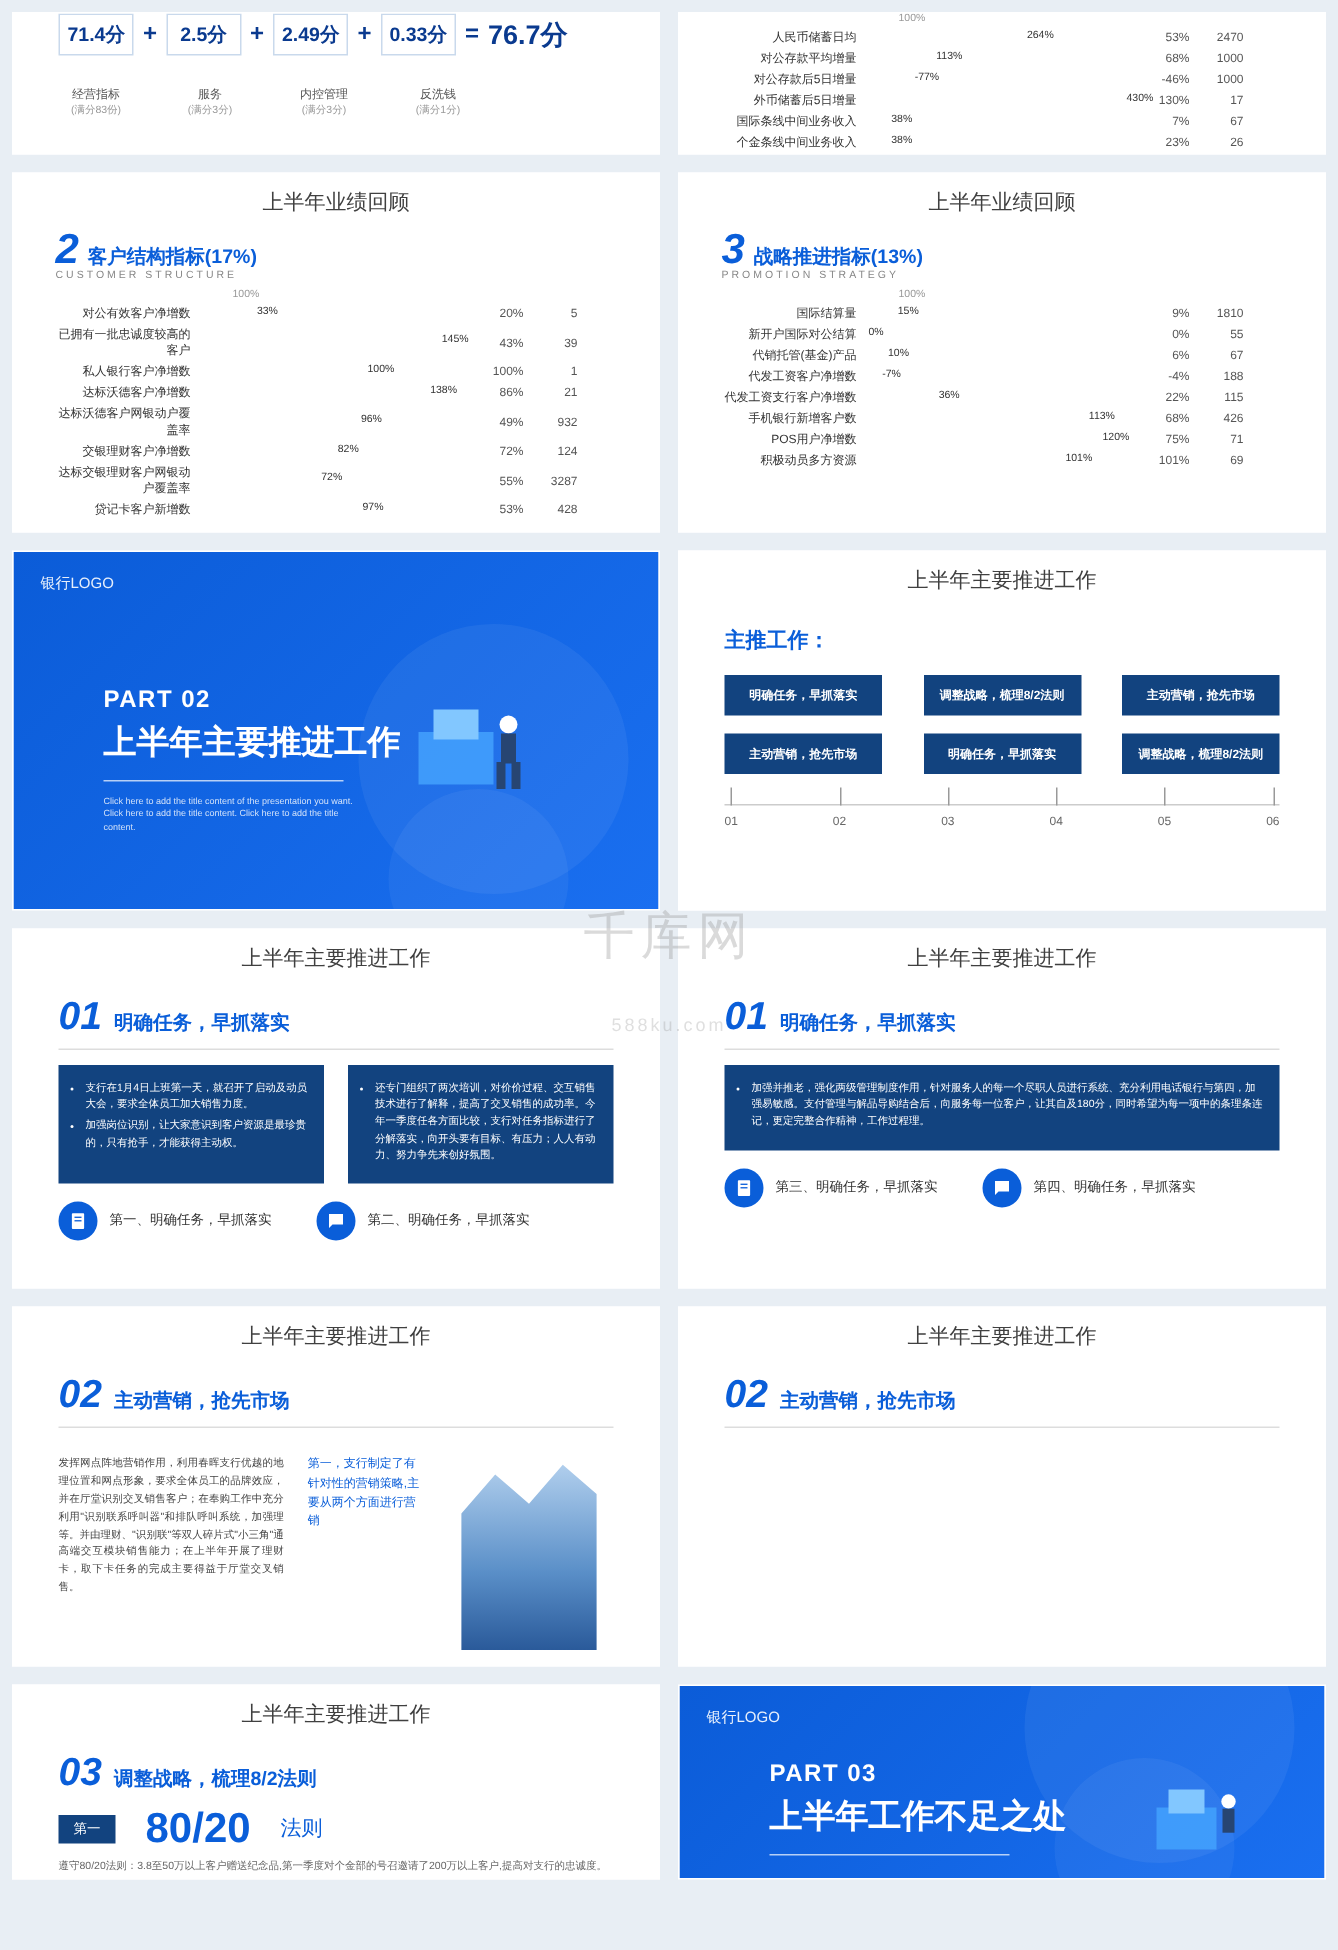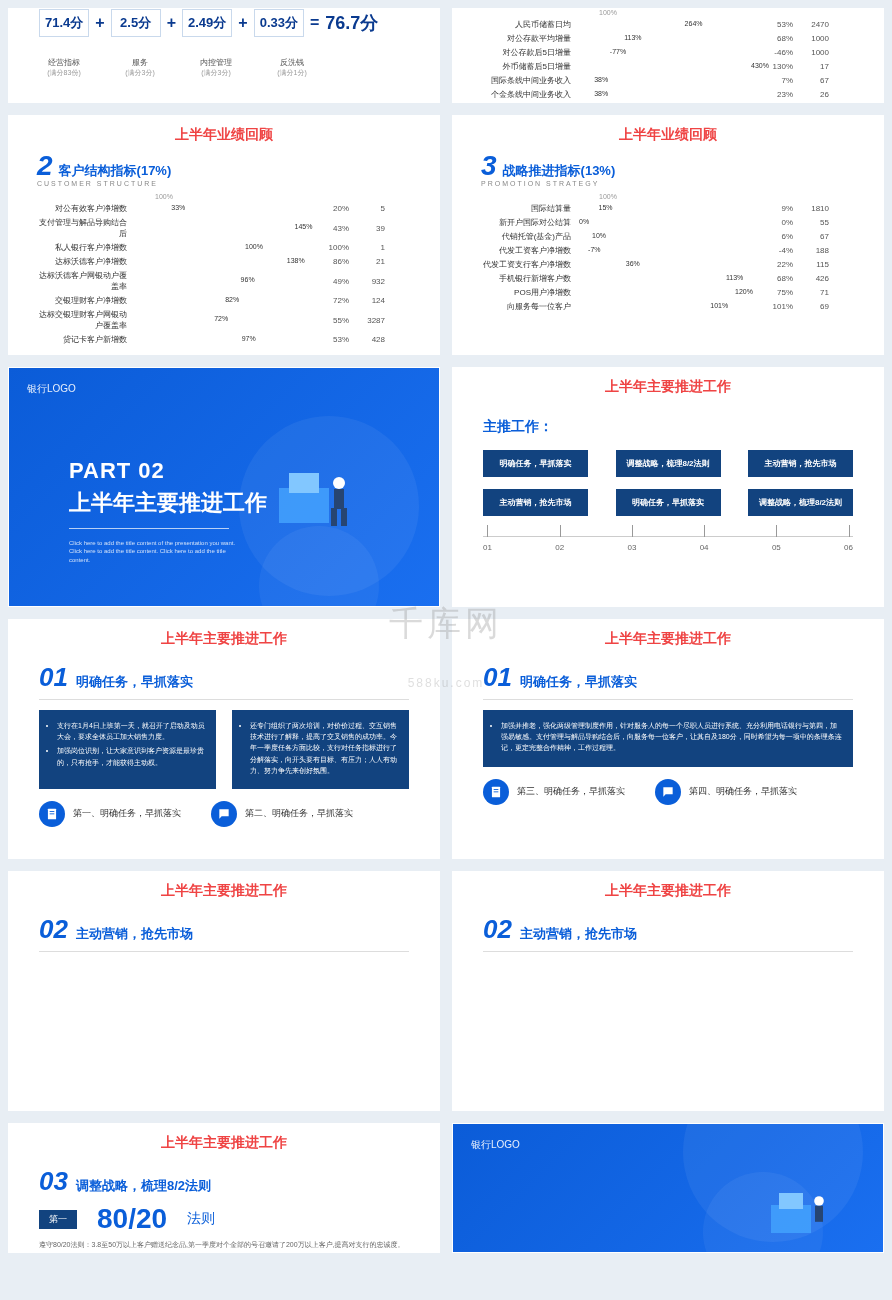--- a/index.html
+++ b/index.html
@@ -10,42 +10,42 @@
 .slide.mid{height:130px}
 
 .score-row{display:flex;align-items:center;gap:6px;padding:0 30px;margin-top:-6px}
 .score-box{border:1px solid #c9d9ec;padding:4px 5px;text-align:center;min-width:50px}
 .score-box .v{font-size:13px;font-weight:bold;color:#0a3a8f}
 .op{font-size:16px;color:#0a3a8f;font-weight:bold}
 .total{font-size:18px;color:#0a3a8f;font-weight:bold}
 .sublab{font-size:8px;color:#555;margin-top:4px;text-align:center}
 .sublab2{font-size:7px;color:#999}
 
-.title-bar{text-align:center;padding:10px 0 6px;font-size:14px;color:#ef4444;font-weight:700}
+.title-bar{text-align:center;padding:10px 0 6px;font-size:14px;color:#404040;font-weight:400}
 
 .section-head{display:flex;align-items:baseline;padding:0 28px;gap:6px}
 .big-num{font-size:28px;font-weight:bold;color:#0a5ed9;font-style:italic}
 .sec-title{color:#0a5ed9;font-size:13px;font-weight:bold}
 .sec-sub{font-size:7px;letter-spacing:2px;color:#888;padding:0 28px;margin-top:-2px}
 
 .chart{padding:6px 28px}
 .chart-row{display:flex;align-items:center;gap:6px;margin:3px 0;font-size:8px}
 .chart-row .lbl{width:90px;text-align:right;color:#333}
 .chart-row .bar-area{width:180px;position:relative;height:8px}
 .bar{height:7px;background:#1856b8}
 .bar-lbl{position:absolute;font-size:7px;color:#333;top:-1px}
 .chart-row .c1{width:30px;text-align:right;color:#555}
 .chart-row .c2{width:30px;text-align:right;color:#555}
 .axis-mark{font-size:7px;color:#999;padding-left:118px}
 
 .blue-slide{background:linear-gradient(135deg,#0b5cd8,#1a6ff0);color:#fff;position:relative}
 .blue-slide::after{content:"";position:absolute;right:20px;bottom:10px;width:180px;height:180px;border-radius:50%;background:rgba(255,255,255,0.06)}
 .blue-slide::before{content:"";position:absolute;right:60px;bottom:-40px;width:120px;height:120px;border-radius:50%;background:rgba(255,255,255,0.05)}
 .logo{position:absolute;top:14px;left:18px;font-size:10px;color:#fff;opacity:.9}
-.part-num{font-size:22px;font-weight:bold;letter-spacing:1px}
+.part-num{font-size:16px;font-weight:bold;letter-spacing:1px}
 .part-title{font-size:22px;font-weight:bold;margin-top:4px}
 .part-box{position:absolute;left:60px;top:90px}
 .part-line{width:160px;height:1px;background:rgba(255,255,255,.7);margin:10px 0}
 .part-desc{font-size:6px;opacity:.8;max-width:170px;line-height:1.4}
 .worker{position:absolute;right:70px;top:80px;width:100px;height:90px}
 
 .timeline{padding:16px 30px}
 .tl-title{color:#0a5ed9;font-size:14px;font-weight:bold;margin-bottom:14px}
 .tl-row{display:flex;justify-content:space-between;gap:6px;margin-bottom:20px}
 .tl-box{background:#12437f;color:#fff;font-size:8px;padding:8px 6px;width:105px;text-align:center;font-weight:bold}
@@ -181,21 +181,21 @@
   <div class="sec-sub">CUSTOMER  STRUCTURE</div>
   <div class="chart" id="chart3">
         <div class="axis-mark">100%</div>
         <div class="chart-row">
           <span class="lbl">对公有效客户净增数</span>
       <span class="bar-area"><span class="bar" style="width:36.300000000000004px"></span><span class="bar-lbl" style="left:38.300000000000004px">33%</span></span>
       <span class="c1">20%</span>
           <span class="c2">5</span>
         </div>
         <div class="chart-row">
-          <span class="lbl">支付管理与解品导购结合后</span>
+          <span class="lbl">已拥有一批忠诚度较高的客户</span>
       <span class="bar-area"><span class="bar" style="width:159.5px"></span><span class="bar-lbl" style="left:161.5px">145%</span></span>
       <span class="c1">43%</span>
           <span class="c2">39</span>
         </div>
         <div class="chart-row">
           <span class="lbl">私人银行客户净增数</span>
       <span class="bar-area"><span class="bar" style="width:110.00000000000001px"></span><span class="bar-lbl" style="left:112.00000000000001px">100%</span></span>
       <span class="c1">100%</span>
           <span class="c2">1</span>
         </div>
@@ -277,21 +277,21 @@
       <span class="c1">68%</span>
           <span class="c2">426</span>
         </div>
         <div class="chart-row">
           <span class="lbl">POS用户净增数</span>
       <span class="bar-area"><span class="bar" style="width:156px"></span><span class="bar-lbl" style="left:158px">120%</span></span>
       <span class="c1">75%</span>
           <span class="c2">71</span>
         </div>
         <div class="chart-row">
-          <span class="lbl">向服务每一位客户</span>
+          <span class="lbl">积极动员多方资源</span>
       <span class="bar-area"><span class="bar" style="width:131.3px"></span><span class="bar-lbl" style="left:133.3px">101%</span></span>
       <span class="c1">101%</span>
           <span class="c2">69</span>
         </div>
       </div>
 </div>
 
 <div class="slide blue-slide">
   <div class="logo">银行LOGO</div>
   <div class="part-box">
@@ -407,20 +407,25 @@
       </div>
 </div>
 
 <div class="slide">
   <div class="title-bar">上半年主要推进工作</div>
   <div class="task-head">
         <span class="task-num">02</span>
         <span class="task-title">主动营销，抢先市场</span>
       </div>
   <div class="task-line"></div>
+  <div class="text-col">
+    <div class="text-block">发挥网点阵地营销作用，利用春晖支行优越的地理位置和网点形象，要求全体员工的品牌效应，并在厅堂识别交叉销售客户；在奉购工作中充分利用"识别联系呼叫器"和排队呼叫系统，加强理等。并由理财、"识别联"等双人碎片式"小三角"通高端交互模块销售能力；在上半年开展了理财卡，取下卡任务的完成主要得益于厅堂交叉销售。</div>
+    <div class="side-note">第一，支行制定了有针对性的营销策略,主要从两个方面进行营销</div>
+    <div class="building"></div>
+  </div>
 </div>
 
 <div class="slide">
   <div class="title-bar">上半年主要推进工作</div>
   <div class="task-head">
         <span class="task-num">02</span>
         <span class="task-title">主动营销，抢先市场</span>
       </div>
   <div class="task-line"></div>
 </div>
@@ -435,20 +440,26 @@
     <span class="rule-tag">第一</span>
     <span class="big8020">80/20</span>
     <span class="rule-word">法则</span>
   </div>
   <div class="rule-desc">遵守80/20法则：3.8至50万以上客户赠送纪念品,第一季度对个金部的号召邀请了200万以上客户,提高对支行的忠诚度。</div>
 
 </div>
 
 <div class="slide mid blue-slide">
   <div class="logo">银行LOGO</div>
+  <div class="part-box" style="top:50px">
+    <div class="part-num">PART 03</div>
+    <div class="part-title">上半年工作不足之处</div>
+    <div class="part-line"></div>
+
+  </div>
   <svg class="worker" style="top:40px;right:40px;width:80px" viewBox="0 0 100 90">
         <rect x="10" y="40" width="50" height="35" fill="#3a9fff" opacity=".8"></rect>
         <rect x="20" y="25" width="30" height="20" fill="#7bc4ff"></rect>
         <circle cx="70" cy="35" r="6" fill="#fff"></circle>
         <rect x="65" y="41" width="10" height="20" fill="#1a3a6a"></rect>
       </svg>
 </div>
 
 </div>
 

